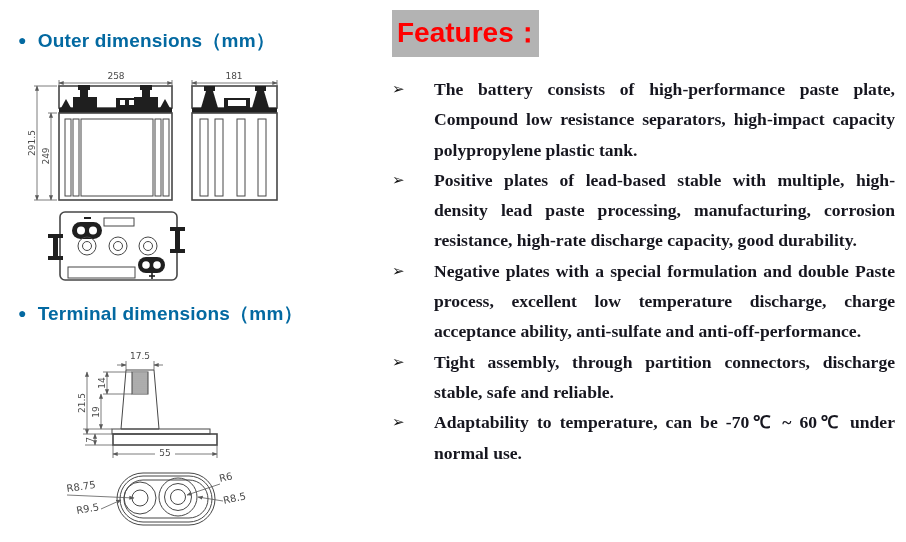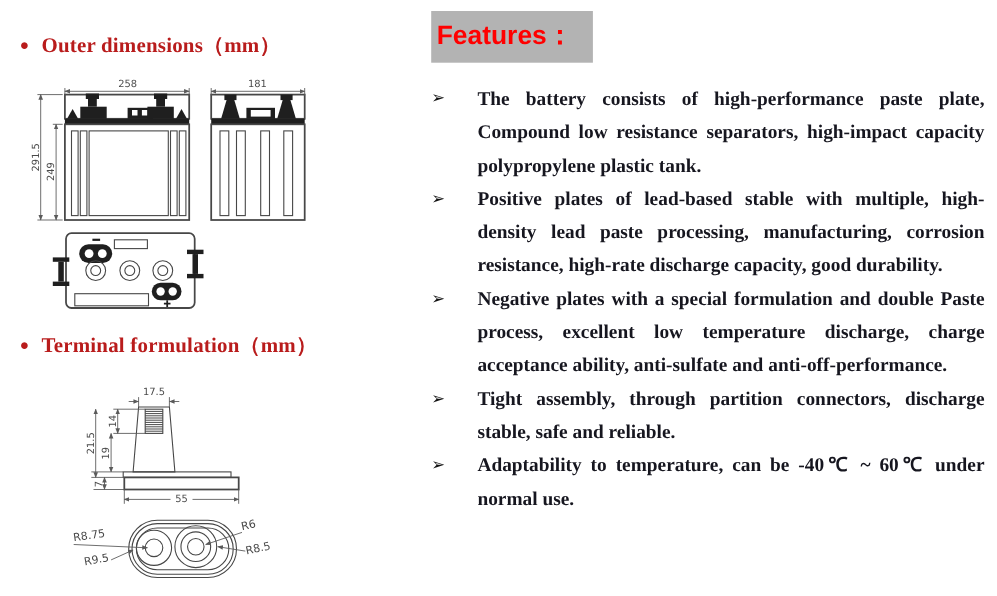--- a/index.html
+++ b/index.html
@@ -1,33 +1,33 @@
 <!DOCTYPE html>
 <html><head>
 <meta charset="utf-8">
 <style>
   html,body{margin:0;padding:0;}
   body{
     width:906px;height:542px;position:relative;background:#ffffff;
     font-family:"Liberation Sans",sans-serif;overflow:hidden;
   }
   .heading{
-    position:absolute;font-weight:bold;font-size:19px;color:#b91c1c;
-    white-space:nowrap;letter-spacing:.2px;font-family:Liberation Serif, serif;
+    position:absolute;font-weight:bold;font-size:19px;color:#0369a1;
+    white-space:nowrap;letter-spacing:.2px;
   }
   #heading-outer{left:18px;top:28px;}
   #heading-terminal{left:18px;top:301px;}
   .heading .dot{font-size:14px;margin-right:11px;vertical-align:2px;}
   #outer-drawing{position:absolute;left:28px;top:70px;}
   #terminal-drawing{position:absolute;left:55px;top:346px;}
   .dimtext{font-family:"DejaVu Sans",sans-serif;font-size:9px;fill:#4a4a4a;}
   .rlabel{font-family:"DejaVu Sans",sans-serif;font-size:10px;fill:#4a4a4a;}
   #features-header{
     position:absolute;left:392px;top:10px;width:147px;height:47px;
-    background:#b3b3b3;color:#ff0000;font-weight:bold;font-size:24px;
+    background:#b3b3b3;color:#ff0000;font-weight:bold;font-size:28px;
     line-height:46px;padding-left:5px;box-sizing:border-box;white-space:nowrap;
   }
   #features-list{
     position:absolute;left:392px;top:74px;width:503px;margin:0;padding:0;list-style:none;
   }
   .feature-item{
     display:flex;font-family:"Liberation Serif",serif;font-weight:bold;
     font-size:17.6px;line-height:30.3px;color:#16161f;
   }
   .feature-marker{
@@ -155,21 +155,21 @@
     </g>
     <g>
       <rect class="blk" x="142" y="157" width="15" height="4"></rect>
       <rect class="blk" x="147" y="161" width="5" height="18"></rect>
       <rect class="blk" x="142" y="179" width="15" height="4"></rect>
     </g>
   </g>
 </svg>
 
 <div class="heading" id="heading-terminal">
-  <span class="dot">●</span><span>Terminal formulation（mm）</span>
+  <span class="dot">●</span><span>Terminal dimensions（mm）</span>
 </div>
 
 <svg id="terminal-drawing" width="235" height="196" viewBox="0 0 235 196">
   <defs>
     <marker id="arr2" viewBox="0 0 10 10" refX="9" refY="5" markerWidth="6.5" markerHeight="6.5" orient="auto-start-reverse">
       <path d="M0,1 L10,5 L0,9 z" fill="#5a5a5a"></path>
     </marker>
   </defs>
 
   <g>
@@ -268,15 +268,15 @@
   <li class="feature-item">
     <span class="feature-marker">➢</span>
     <span class="feature-text">Negative plates with a special formulation and double Paste process, excellent low temperature discharge, charge acceptance ability, anti-sulfate and anti-off-performance.</span>
   </li>
   <li class="feature-item">
     <span class="feature-marker">➢</span>
     <span class="feature-text">Tight assembly, through partition connectors, discharge stable, safe and reliable.</span>
   </li>
   <li class="feature-item">
     <span class="feature-marker">➢</span>
-    <span class="feature-text">Adaptability to temperature, can be -40℃ ~ 60℃ under normal use.</span>
+    <span class="feature-text">Adaptability to temperature, can be -70℃ ~ 60℃ under normal use.</span>
   </li>
 </ul>
 
 </body></html>

